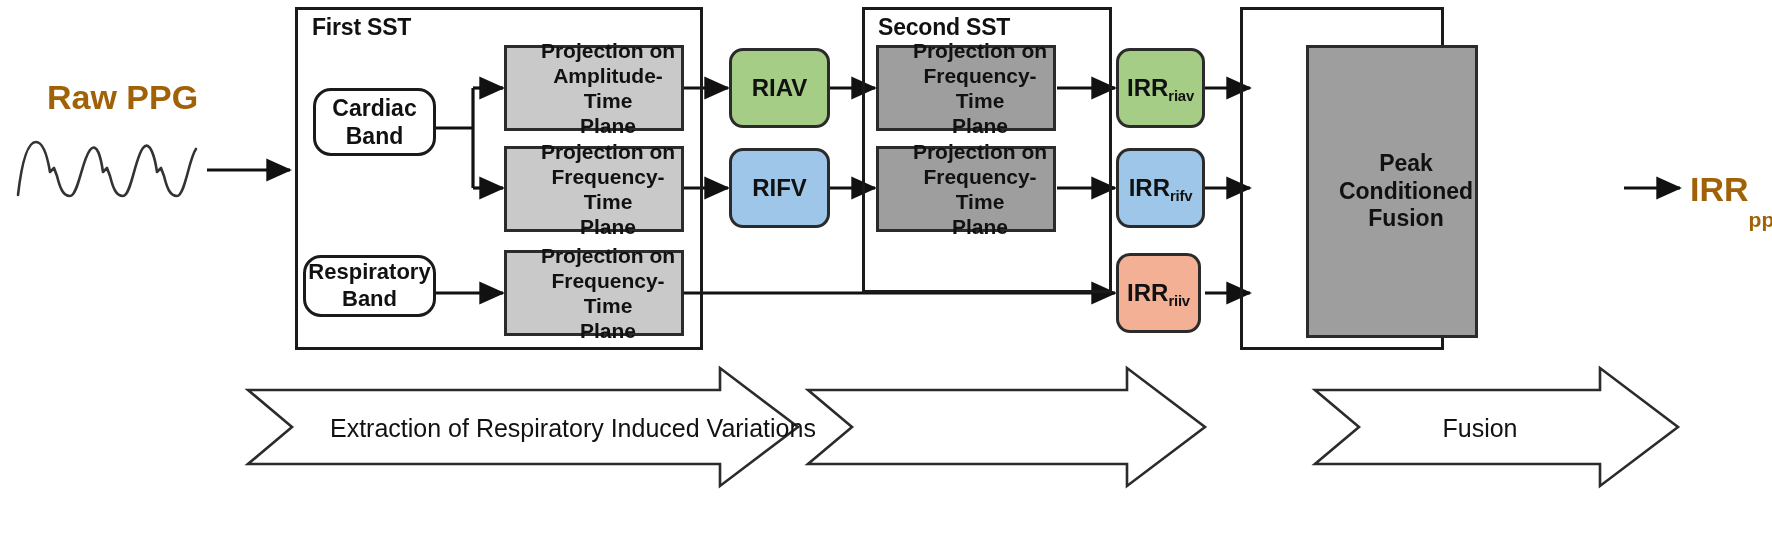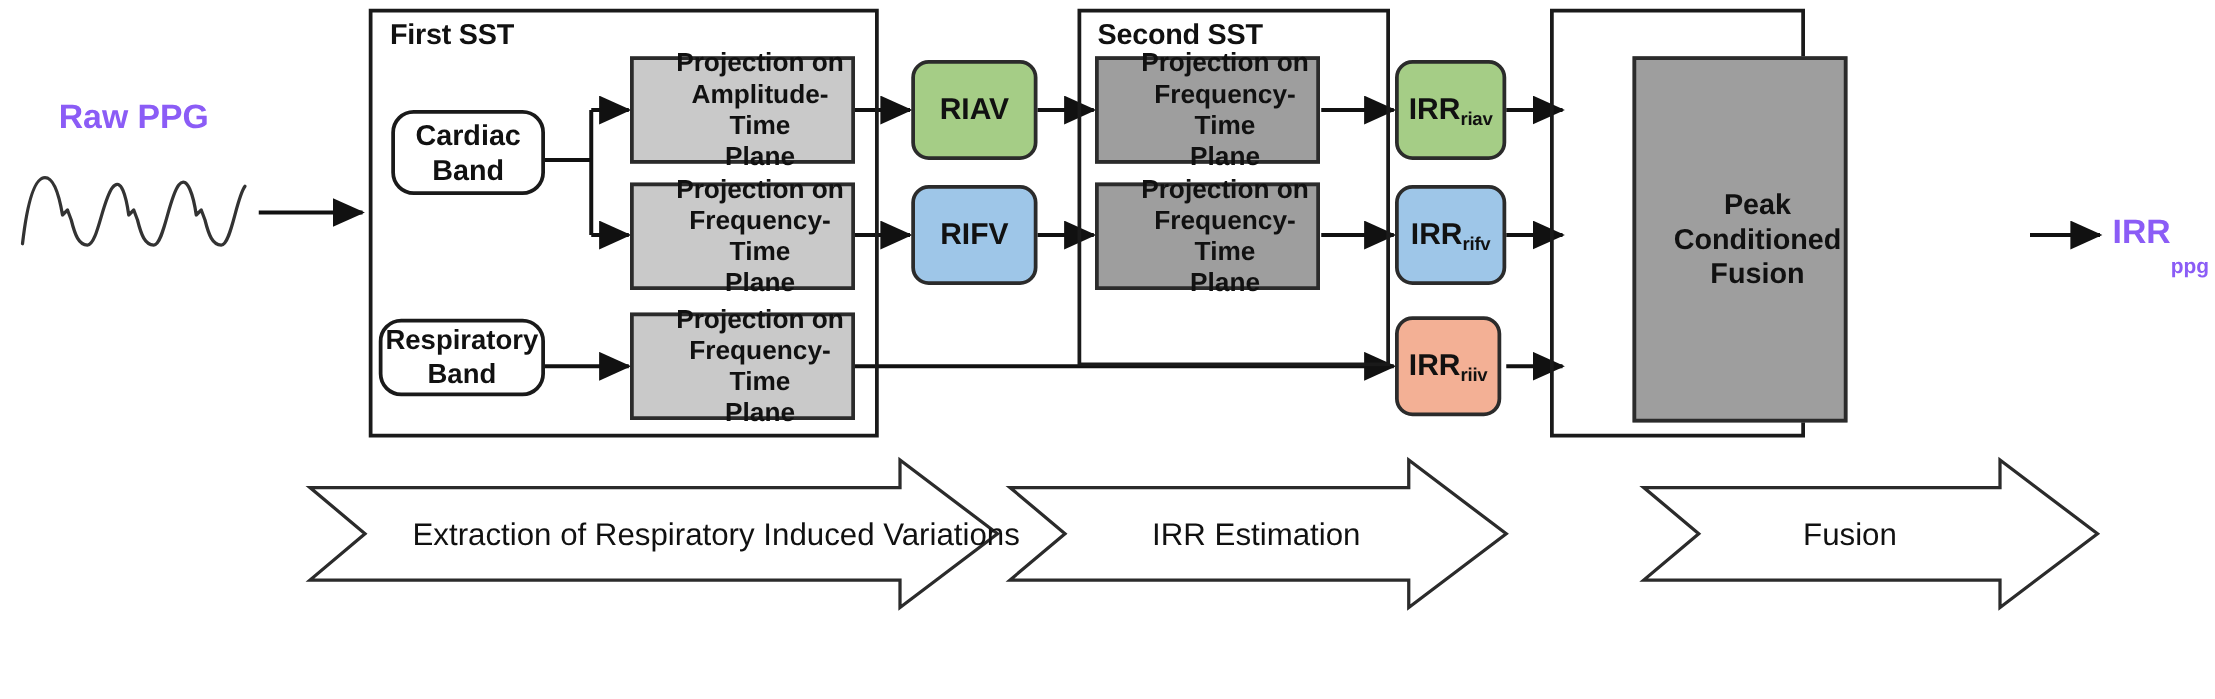--- a/index.html
+++ b/index.html
@@ -27,21 +27,21 @@
   .proc.dark{background:#9e9e9e;}
 
   
   .sig{border:3px solid #2b2b2b;border-radius:14px;display:flex;
        align-items:center;justify-content:center;text-align:left;
        font-weight:bold;font-size:24px;color:#111;}
   .sig sub{font-size:0.62em;font-weight:bold;vertical-align:baseline;
            position:relative;top:5px;letter-spacing:-0.2px;}
 
   
-  .plabel{font-weight:bold;font-size:27px;color:#8b5cf6;white-space:nowrap;}
+  .plabel{font-weight:bold;font-size:34px;color:#a16207;white-space:nowrap;}
   .plabel sub{font-size:0.62em;position:relative;top:18px;margin-top:16px;}
 
   
   .banner-text{position:absolute;font-weight:normal;font-size:25px;color:#111;
                white-space:nowrap;text-align:center;}
 
   svg.overlay{position:absolute;left:0;top:0;width:1772px;height:559px;
               pointer-events:none;}
 </style>
 </head>
@@ -186,16 +186,15 @@
     <div>
       <span>Peak</span><br>
       <span>Conditioned</span><br>
       <span>Fusion</span>
     </div>
   </div>
 
   <div class="abs plabel" style="left:1690px;top:170px;"><span>IRR</span><sub>ppg</sub></div>
 
   <div class="banner-text" style="left:330px;top:414px;width:390px;">Extraction of Respiratory Induced Variations</div>
-  <div class="banner-text" style="left:880px;top:414px;width:250px;">IRR Estimation</div>
   <div class="banner-text" style="left:1380px;top:414px;width:200px;">Fusion</div>
 
 </div>
 
 </body></html>

